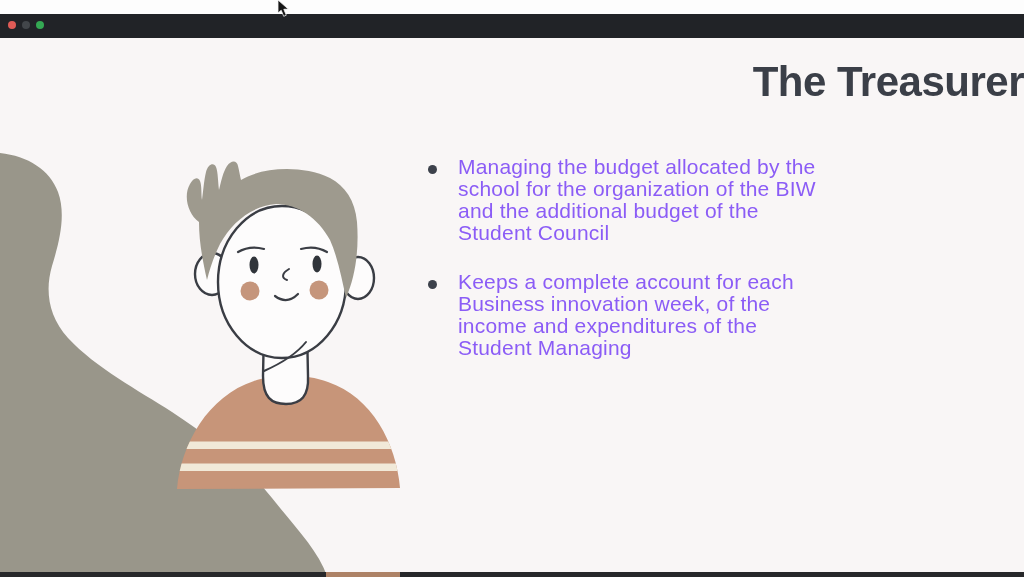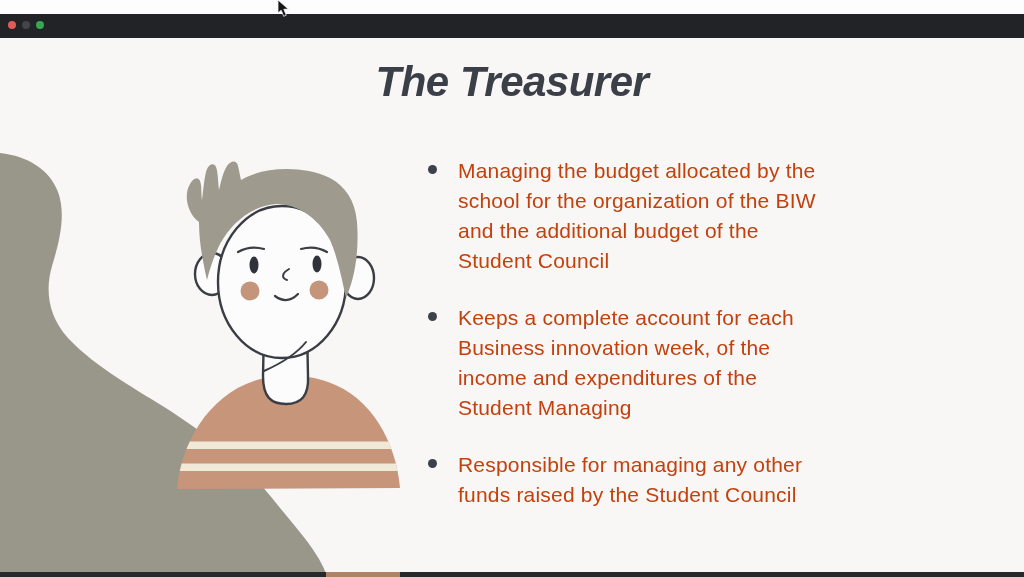--- a/index.html
+++ b/index.html
@@ -12,31 +12,31 @@
     position:absolute;left:0;top:14px;width:1024px;height:24px;background:#212327;z-index:7;
     display:flex;align-items:center;padding-left:8px;box-sizing:border-box;gap:6px;
   }
   .dot{width:8px;height:8px;border-radius:50%;display:inline-block;margin-top:-3px;}
   .dot-red{background:#df5b56;}
   .dot-gray{background:#42464a;}
   .dot-green{background:#34a853;}
   .cursor{position:absolute;left:277px;top:0px;z-index:9;}
   .art{position:absolute;left:0;top:0;width:1024px;height:577px;z-index:1;pointer-events:none;}
   .title{
-    position:absolute;left:0;right:0;top:58px;margin:0;text-align:center;z-index:3;
-    font-size:42px;font-weight:bold;letter-spacing:-0.5px;color:#3b3f48;font-style:italic;
+    position:absolute;left:0;right:0;top:58px;margin:0;text-align:right;z-index:3;
+    font-size:42px;font-weight:bold;letter-spacing:-0.5px;color:#3b3f48;
   }
   .bullets{
     position:absolute;left:428px;top:156px;width:466px;z-index:3;
     list-style:none;margin:0;padding:0;
   }
   .bullet{display:flex;gap:21px;margin-bottom:27px;}
   .b-dot{flex:0 0 auto;width:9px;height:9px;border-radius:50%;background:#3d414b;margin-top:9px;}
   .b-text{
-    font-size:21px;line-height:30px;color:#c2410c;white-space:pre-line;
+    font-size:21px;line-height:22px;color:#8b5cf6;white-space:pre-line;
     letter-spacing:0.2px;
   }
   .bottombar{position:absolute;left:0;top:572px;width:1024px;height:5px;background:#27282a;z-index:7;}
   .accent{position:absolute;left:326px;top:0;width:74px;height:5px;background:#ad8266;display:block;}
 </style>
 </head>
 <body>
 
 <div class="stage">
 
@@ -136,24 +136,19 @@
       </li>
 
       <li class="bullet">
         <span class="b-dot"></span>
         <span class="b-text">Keeps a complete account for each
 Business innovation week, of the
 income and expenditures of the
 Student Managing</span>
       </li>
 
-      <li class="bullet">
-        <span class="b-dot"></span>
-        <span class="b-text">Responsible for managing any other
-funds raised by the Student Council</span>
-      </li>
     </ul>
 
   <footer class="bottombar">
     <span class="accent"></span>
   </footer>
 
 </div>
 
 </body></html>

